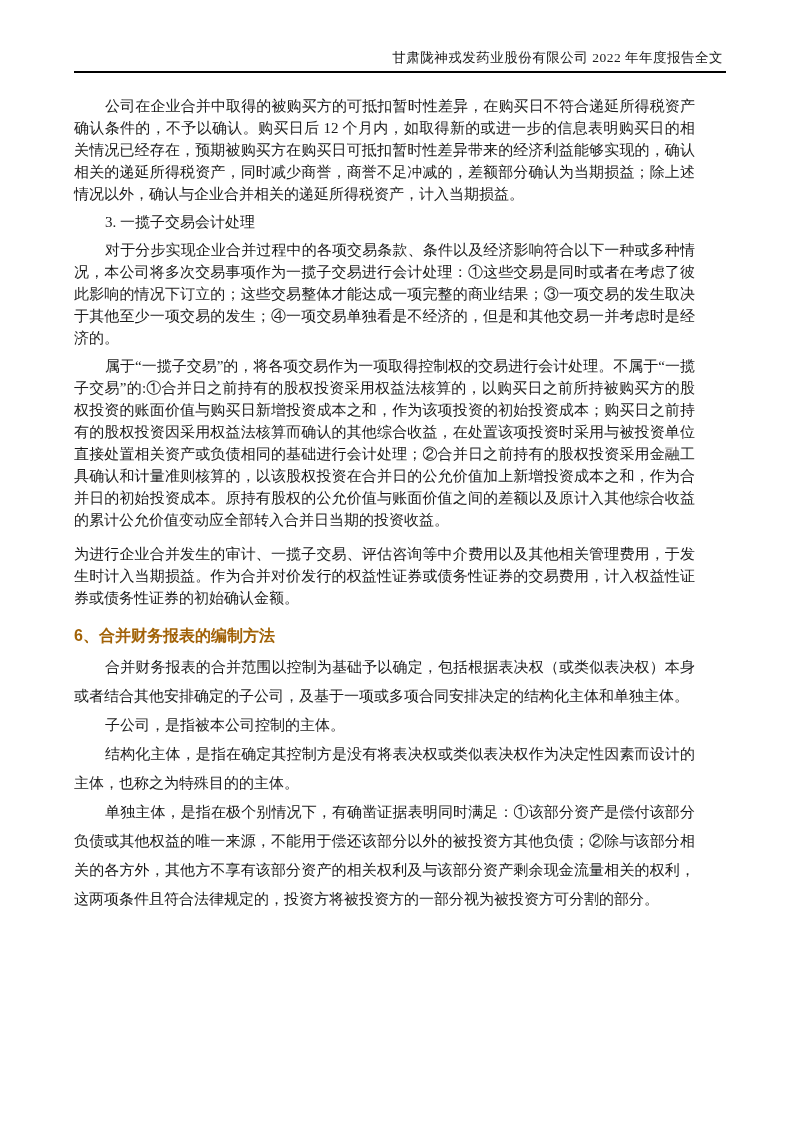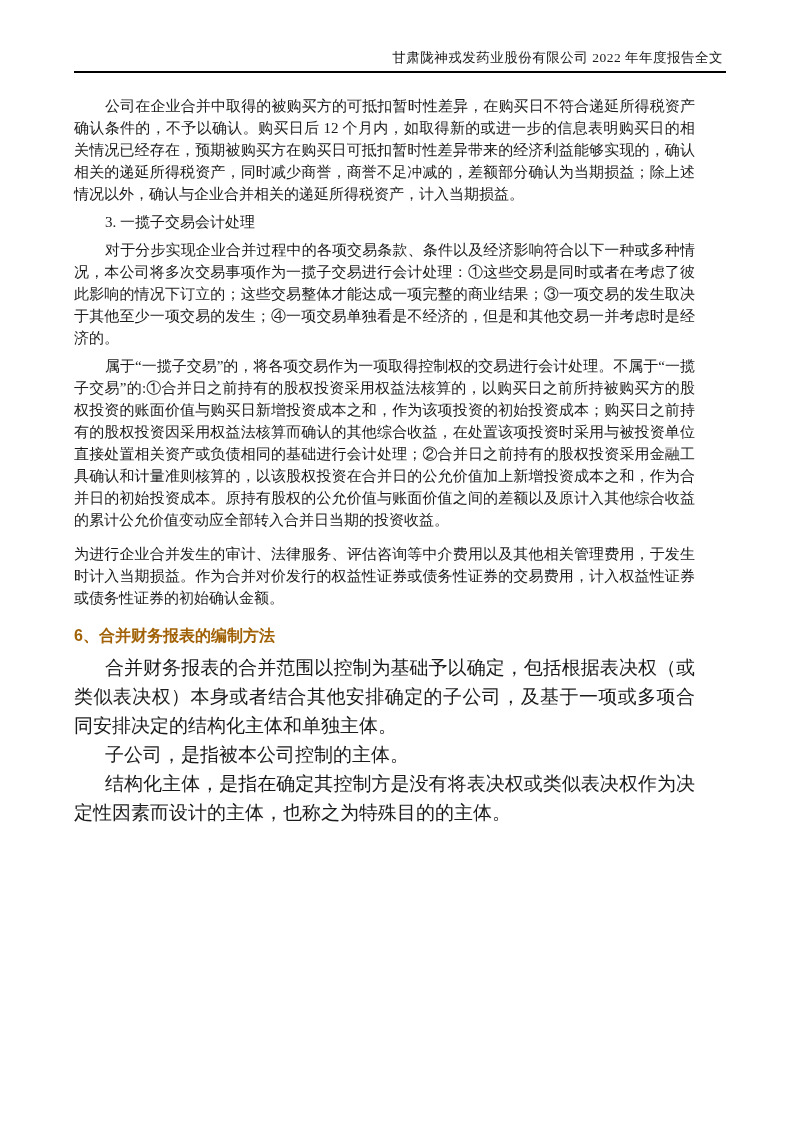--- a/index.html
+++ b/index.html
@@ -52,21 +52,21 @@
   }
   .section-heading {
     font-family: "Liberation Sans", "DejaVu Sans", sans-serif;
     font-weight: bold;
     font-size: 16px;
     line-height: 22px;
     margin: 16px 0 0 0;
     color: #a16207;
   }
   .loose {
-    font-size: 19px;
+    font-size: 15px;
     line-height: 29px;
     text-align: justify;
   }
   .page-number {
     position: absolute;
     top: 1038px;
     right: 76px;
     font-size: 13.5px;
     line-height: 16px;
   }
@@ -86,29 +86,30 @@
     <p class="dense indent mt22">公司在企业合并中取得的被购买方的可抵扣暂时性差异，在购买日不符合递延所得税资产确认条件的，不予以确认。购买日后 12 个月内，如取得新的或进一步的信息表明购买日的相关情况已经存在，预期被购买方在购买日可抵扣暂时性差异带来的经济利益能够实现的，确认相关的递延所得税资产，同时减少商誉，商誉不足冲减的，差额部分确认为当期损益；除上述情况以外，确认与企业合并相关的递延所得税资产，计入当期损益。</p>
 
     <p class="sub-heading mt6">3. 一揽子交易会计处理</p>
 
 
     <p class="dense indent mt6">对于分步实现企业合并过程中的各项交易条款、条件以及经济影响符合以下一种或多种情况，本公司将多次交易事项作为一揽子交易进行会计处理：①这些交易是同时或者在考虑了彼此影响的情况下订立的；这些交易整体才能达成一项完整的商业结果；③一项交易的发生取决于其他至少一项交易的发生；④一项交易单独看是不经济的，但是和其他交易一并考虑时是经济的。</p>
 
     <p class="dense indent mt6">属于“一揽子交易”的，将各项交易作为一项取得控制权的交易进行会计处理。不属于“一揽子交易”的:①合并日之前持有的股权投资采用权益法核算的，以购买日之前所持被购买方的股权投资的账面价值与购买日新增投资成本之和，作为该项投资的初始投资成本；购买日之前持有的股权投资因采用权益法核算而确认的其他综合收益，在处置该项投资时采用与被投资单位直接处置相关资产或负债相同的基础进行会计处理；②合并日之前持有的股权投资采用金融工具确认和计量准则核算的，以该股权投资在合并日的公允价值加上新增投资成本之和，作为合并日的初始投资成本。原持有股权的公允价值与账面价值之间的差额以及原计入其他综合收益的累计公允价值变动应全部转入合并日当期的投资收益。</p>
 
 
-    <p class="dense mt12">为进行企业合并发生的审计、法律服务、评估咨询等中介费用以及其他相关管理费用，于发生时计入当期损益。作为合并对价发行的权益性证券或债务性证券的交易费用，计入权益性证券或债务性证券的初始确认金额。</p>
+    <p class="dense mt12">为进行企业合并发生的审计、一揽子交易、评估咨询等中介费用以及其他相关管理费用，于发生时计入当期损益。作为合并对价发行的权益性证券或债务性证券的交易费用，计入权益性证券或债务性证券的初始确认金额。</p>
 
     <h2 class="section-heading">6、合并财务报表的编制方法</h2>
 
 
     <p class="loose indent mt6">合并财务报表的合并范围以控制为基础予以确定，包括根据表决权（或类似表决权）本身或者结合其他安排确定的子公司，及基于一项或多项合同安排决定的结构化主体和单独主体。</p>
 
     <p class="loose indent">子公司，是指被本公司控制的主体。</p>
 
     <p class="loose indent">结构化主体，是指在确定其控制方是没有将表决权或类似表决权作为决定性因素而设计的主体，也称之为特殊目的的主体。</p>
 
+    <p class="loose indent">单独主体，是指在极个别情况下，有确凿证据表明同时满足：①该部分资产是偿付该部分负债或其他权益的唯一来源，不能用于偿还该部分以外的被投资方其他负债；②除与该部分相关的各方外，其他方不享有该部分资产的相关权利及与该部分资产剩余现金流量相关的权利，这两项条件且符合法律规定的，投资方将被投资方的一部分视为被投资方可分割的部分。</p>
 
   </main>
 
   <div class="page-number">106</div>
 
 </div>
 
 </body></html>

